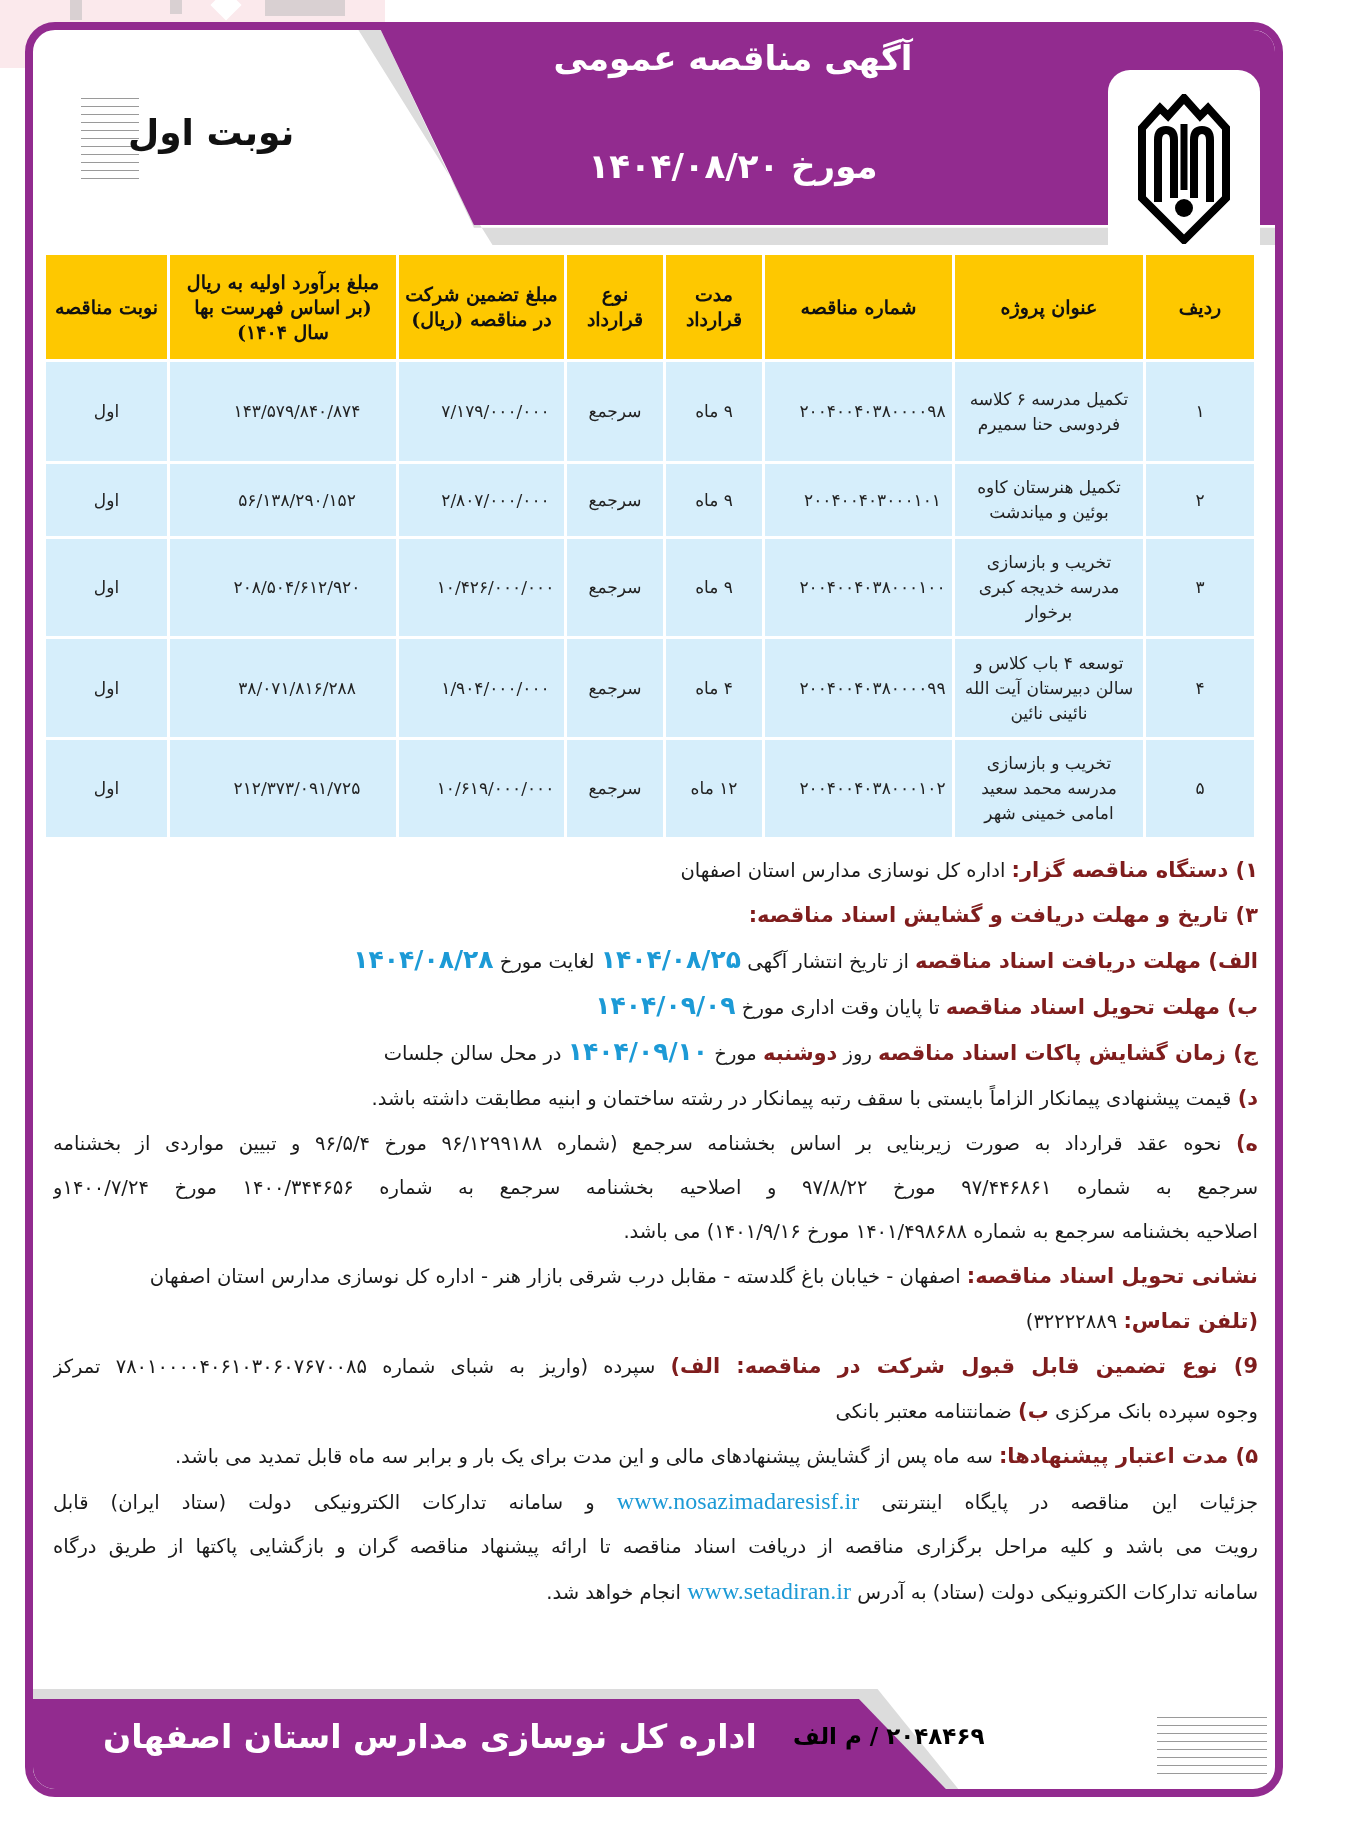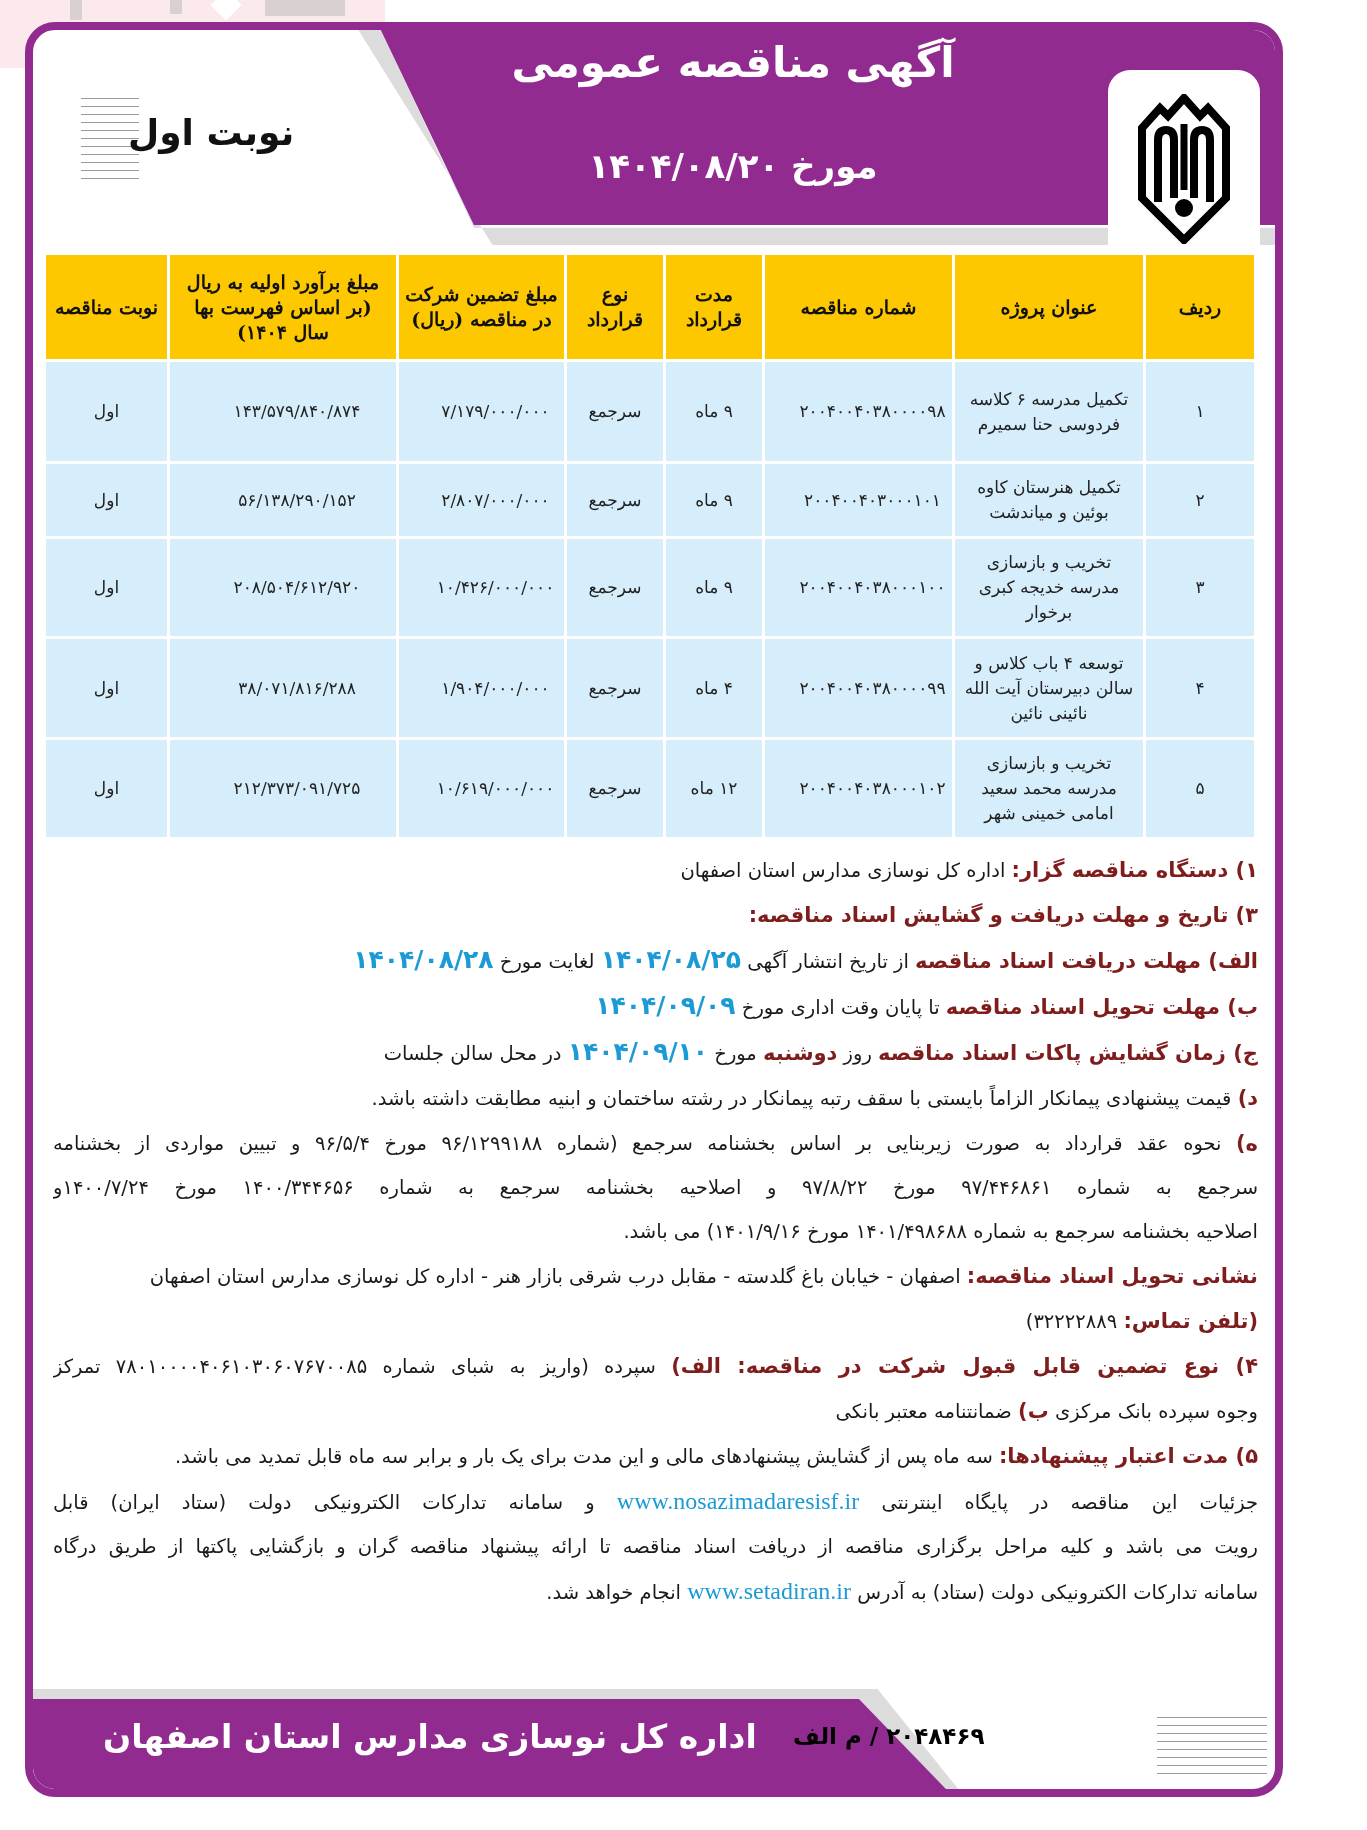--- a/index.html
+++ b/index.html
@@ -11,21 +11,21 @@
   .frame { position:absolute; left:25px; top:22px; width:1242px; height:1759px; border:8px solid #922b8f;
            border-radius:30px; background:#fff; overflow:hidden; }
   
   .hdr { position:absolute; left:0; top:0; width:1242px; height:195px; }
   .hdr-purple { position:absolute; left:0; top:0; width:100%; height:195px; background:#922b8f;
                 clip-path: polygon(28% 0, 100% 0, 100% 100%, 35.5% 100%); }
   .hdr-shadow { position:absolute; left:0; top:0; width:100%; height:215px; background:#dcdcdc;
                 clip-path: polygon(26.2% 0, 28% 0, 35.5% 92%, 100% 92%, 100% 100%, 37% 100%); }
   .hdr-title { position:absolute; left:380px; width:640px; text-align:center; color:#fff;
                font-weight:bold; direction:rtl; }
-  .t1 { top:8px; font-size:42px; }
+  .t1 { top:8px; font-size:34px; }
   .t2 { top:62px; font-size:34px; }
   .t3 { top:116px; font-size:34px; }
   .round-label { position:absolute; left:95px; top:82px; font-size:36px; font-weight:bold; color:#111; direction:rtl; }
   .hatch { position:absolute; left:48px; top:68px; width:58px; height:86px;
            background: repeating-linear-gradient(to bottom, #9a9a9a 0 1px, transparent 1px 8px); }
   .logo-box { position:absolute; right:15px; top:40px; width:152px; height:190px; background:#fff;
               border-radius:22px 22px 0 0; }
   .logo-box svg { position:absolute; left:20px; top:24px; }
   
   .tbl { position:absolute; left:10px; top:222px; width:1213px; border-collapse:separate; border-spacing:3px 3px;
@@ -212,21 +212,21 @@
     </div>
     <div class="line">
       <span class="hl">نشانی تحویل اسناد مناقصه:</span>
       <span>اصفهان - خیابان باغ گلدسته - مقابل درب شرقی بازار هنر - اداره کل نوسازی مدارس استان اصفهان</span>
     </div>
     <div class="line">
       <span class="hl">(تلفن تماس:</span>
       <span>۳۲۲۲۲۸۸۹)</span>
     </div>
     <div class="line just">
-      <span class="hl">۴) نوع تضمین قابل قبول شرکت در مناقصه: الف)</span>
+      <span class="hl">9) نوع تضمین قابل قبول شرکت در مناقصه: الف)</span>
       <span>سپرده (واریز به شبای شماره ۷۸۰۱۰۰۰۰۴۰۶۱۰۳۰۶۰۷۶۷۰۰۸۵ تمرکز</span>
     </div>
     <div class="line">
       <span>وجوه سپرده بانک مرکزی</span>
       <span class="hl">ب)</span>
       <span>ضمانتنامه معتبر بانکی</span>
     </div>
     <div class="line">
       <span class="hl">۵) مدت اعتبار پیشنهادها:</span>
       <span>سه ماه پس از گشایش پیشنهادهای مالی و این مدت برای یک بار و برابر سه ماه قابل تمدید می باشد.</span>

